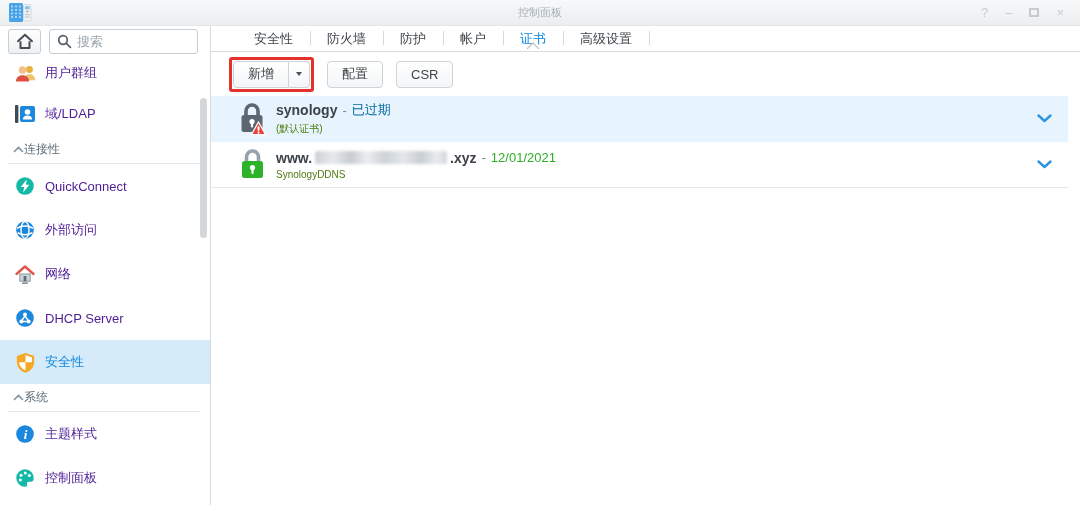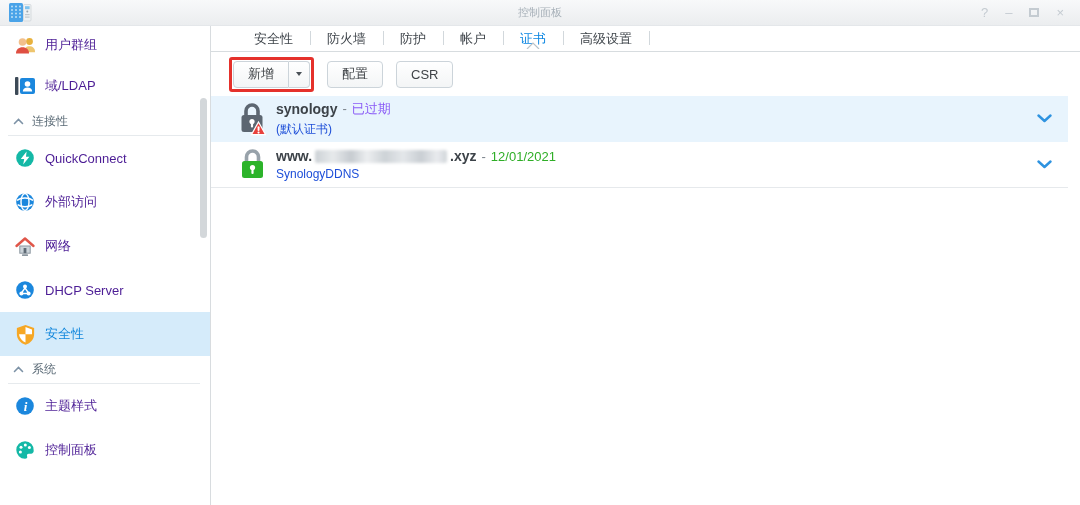--- a/index.html
+++ b/index.html
@@ -29,21 +29,21 @@
   .search-box input { border:none; outline:none; font-size:13px; width:112px; color:#333; font-family:inherit; background:transparent; }
   .search-box input::placeholder { color:#9aa3ab; }
 
   
   .side-list { padding-top:0; }
   .side-item { height:44px; display:flex; align-items:center; padding-left:13px; gap:8px;
                font-size:13px; color:#4c1d95; cursor:pointer; }
   .side-item.first { height:38px; }
   .side-item .icn { width:24px; display:flex; justify-content:center; align-items:center; }
   .side-item.selected { background:#d5ebfa; color:#1287dc; }
-  .side-header { height:28px; display:flex; align-items:center; gap:8px; margin:0 10px 0 8px; padding-left:5px;
+  .side-header { height:28px; display:flex; align-items:center; margin:0 10px 0 8px; padding-left:5px;
                  font-size:12px; color:#5a6a76; border-bottom:1px solid #e6eaed; cursor:pointer; }
   .scroll-thumb { position:absolute; top:72px; right:3px; width:7px; height:140px; background:#d3d7da; border-radius:4px; }
 
   
   .tabs { display:flex; height:26px; padding-left:26px; border-bottom:1px solid #d7dcdf; position:relative; }
   .tab { padding:0 17px; display:flex; align-items:center; font-size:13px; color:#40464c; position:relative; cursor:pointer; }
   .tab:not(:first-child)::before { content:""; position:absolute; left:0; top:5px; bottom:6px; width:1px; background:#d2d8dc; }
   .tab:last-child::after { content:""; position:absolute; right:-1px; top:5px; bottom:6px; width:1px; background:#d2d8dc; }
   .tab.selected { color:#0c86e2; }
   .tab .caret { position:absolute; left:50%; bottom:-1px; transform:translateX(-50%); display:none; }
@@ -62,21 +62,21 @@
   
   .cert-list { margin-right:12px; }
   .cert-row { display:flex; align-items:center; padding:0 16px 0 28px; height:46px;
               border-bottom:1px solid #e6e9ec; cursor:pointer; background:#fff; }
   .cert-row.selected { background:#e8f4fd; border-bottom-color:transparent; }
   .cert-icon { margin-right:10px; display:flex; }
   .cert-text { flex:1; display:flex; flex-direction:column; gap:3px; min-width:0; }
   .cert-line1 { font-size:14px; font-weight:bold; color:#3c4248; display:flex; align-items:center; }
   .cert-line1 .sep { font-weight:normal; color:#7a828a; font-size:13px; margin:0 5px; }
   .cert-line1 .status { font-weight:normal; font-size:13px; }
-  .cert-line2 { font-size:12px; color:#1d4ed8; }
+  .cert-line2 { font-size:10px; color:#4d7c0f; }
   .redacted { display:inline-block; width:132px; height:13px; border-radius:2px; margin:0 3px; align-self:center;
               background:linear-gradient(90deg,#ccd1d5 0px,#e7eaec 18px,#c6cbd0 36px,#eceef0 52px,#cdd2d6 70px,#e4e7ea 88px,#c9ced3 106px,#e9ebee 122px,#d0d5d9 132px);
               filter:blur(1.5px); }
   .row-chevron { margin-left:16px; display:flex; cursor:pointer; }
 </style>
 </head>
 <body>
 
 <div class="window">
 
@@ -110,20 +110,35 @@
       <span>?</span>
       <span>–</span>
       <span class="max-box"></span>
       <span>×</span>
     </div>
   </div>
 
   <div class="main">
 
     <div class="sidebar">
+      <div class="sidebar-top">
+        <div class="home-btn">
+          <svg width="18" height="17" viewBox="0 0 18 17">
+            <path d="M2 8.2 L9 1.8 L16 8.2" fill="none" stroke="#454c53" stroke-width="2" stroke-linecap="round" stroke-linejoin="round"></path>
+            <path d="M4.5 8.2 V15 h9 V8.2" fill="none" stroke="#454c53" stroke-width="2" stroke-linejoin="round"></path>
+          </svg>
+        </div>
+        <div class="search-box">
+          <svg width="15" height="15" viewBox="0 0 15 15">
+            <circle cx="6" cy="6" r="4.3" fill="none" stroke="#565f67" stroke-width="1.7"></circle>
+            <path d="M9.4 9.4 L13.4 13.4" stroke="#565f67" stroke-width="1.7" stroke-linecap="round"></path>
+          </svg>
+          <input type="text" placeholder="搜索" style="">
+        </div>
+      </div>
 
       <div class="side-list">
 
         <div class="side-item first">
           <span class="icn">
             <svg width="23" height="22" viewBox="0 0 23 22">
               <circle cx="15.5" cy="7.5" r="3.4" fill="#e8b13d"></circle>
               <path d="M10 17.5 c0-3.2 2.4-5.2 5.5-5.2 s5.5 2 5.5 5.2 v.8 H10 Z" fill="#e8b13d" opacity=".75"></path>
               <circle cx="8.5" cy="8" r="3.8" fill="#f2c08c"></circle>
               <path d="M2 19 c0-3.6 2.8-5.8 6.5-5.8 s6.5 2.2 6.5 5.8 v.5 H2 Z" fill="#df4f42"></path>
@@ -295,21 +310,21 @@
               <rect x="11.9" y="21.5" width="2.2" height="5" rx="1" fill="#fff"></rect>
               <path d="M19.5 21 L26.6 33.6 H12.4 Z" fill="#e8413c" stroke="#fff" stroke-width="1.2"></path>
               <rect x="18.6" y="25.3" width="1.9" height="4.6" rx="0.9" fill="#fff"></rect>
               <circle cx="19.55" cy="31.6" r="1.1" fill="#fff"></circle>
             </svg>
           </span>
           <div class="cert-text">
             <div class="cert-line1">
               <span>synology</span>
               <span class="sep">-</span>
-              <span class="status" style="color: #8b5cf6;">已过期</span>
+              <span class="status" style="color: #0369a1;">已过期</span>
             </div>
             <div class="cert-line2">(默认证书)</div>
           </div>
           <span class="row-chevron">
             <svg width="15" height="9" viewBox="0 0 15 9">
               <path d="M1.5 1.5 L7.5 7 L13.5 1.5" fill="none" stroke="#2e93e0" stroke-width="2.4" stroke-linecap="round" stroke-linejoin="round"></path>
             </svg>
           </span>
         </div>
 

